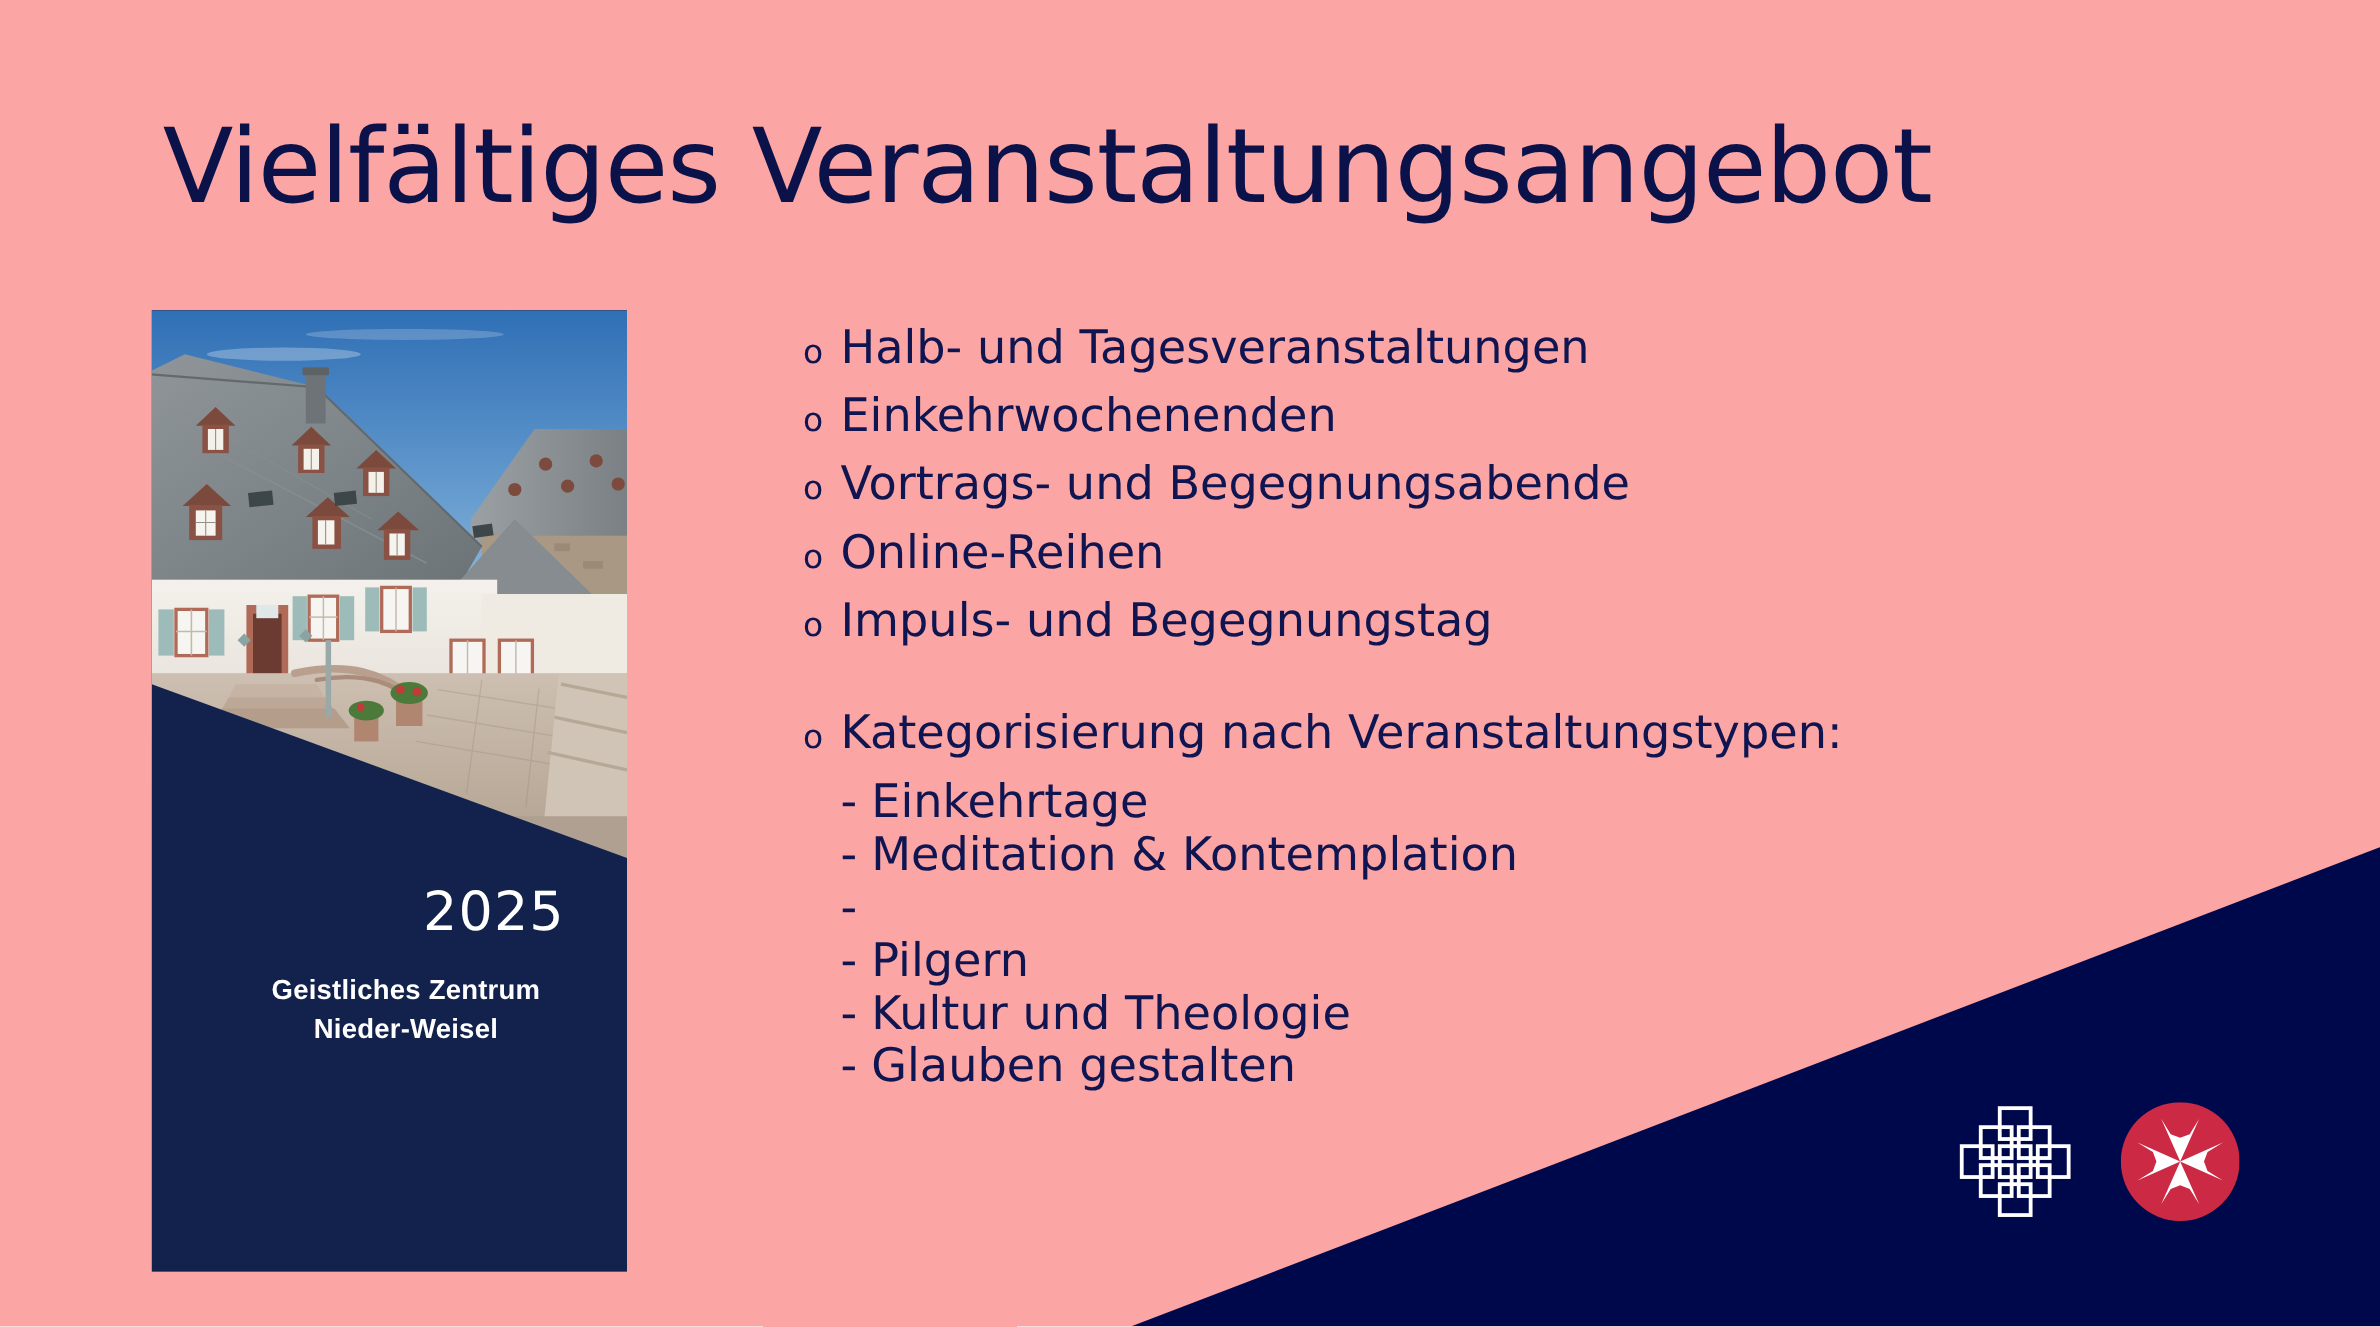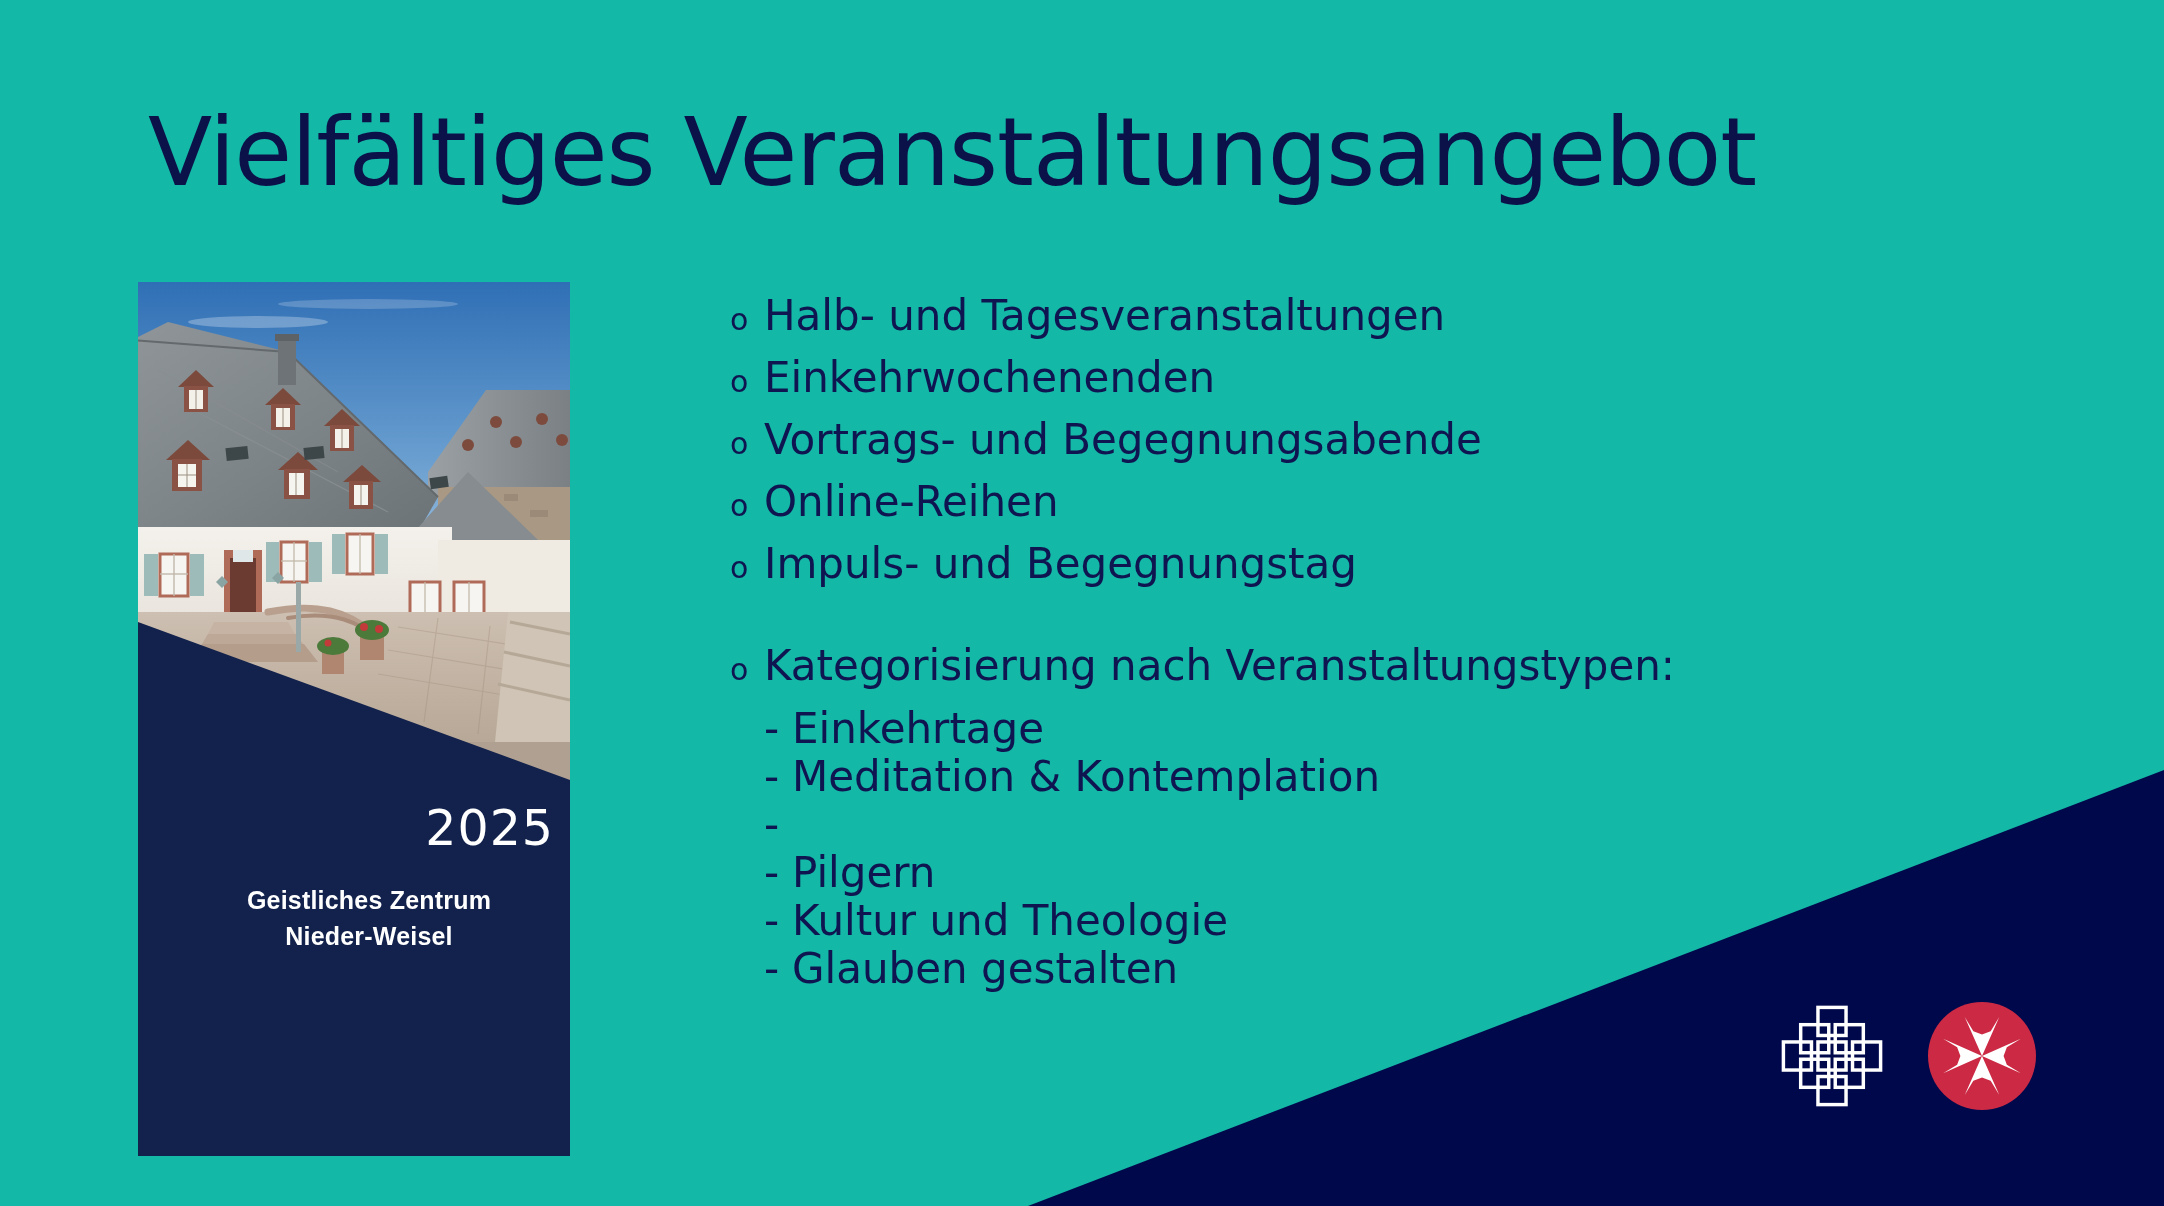--- a/index.html
+++ b/index.html
@@ -7,21 +7,21 @@
     padding: 0;
     background: #ffffff;
   }
   body {
     font-family: "DejaVu Sans", "Liberation Sans", sans-serif;
   }
   #slide {
     position: relative;
     width: 2164px;
     height: 1206px;
-    background: #14b8a6;
+    background: #fca5a5;
     overflow: hidden;
   }
 
   
   #slide-title {
     position: absolute;
     left: 148px;
     top: 104px;
     font-family: "DejaVu Sans", "Liberation Sans", sans-serif;
     font-size: 94px;
@@ -90,21 +90,21 @@
     line-height: 1.0;
     font-weight: 400;
     letter-spacing: 0.5px;
     font-family: "DejaVu Sans", "Liberation Sans", sans-serif;
   }
   #brochure-year {
     font-size: 49px;
     line-height: 1.02;
     font-weight: 400;
     letter-spacing: 1px;
-    text-align: right;
+    text-align: center;
     padding-left: 160px;
     font-family: "DejaVu Sans", "Liberation Sans", sans-serif;
   }
   .brochure-sub {
     font-size: 25px;
     font-weight: 700;
     line-height: 1.45;
     letter-spacing: 0.2px;
     font-family: "Liberation Sans", sans-serif;
     text-align: center;

